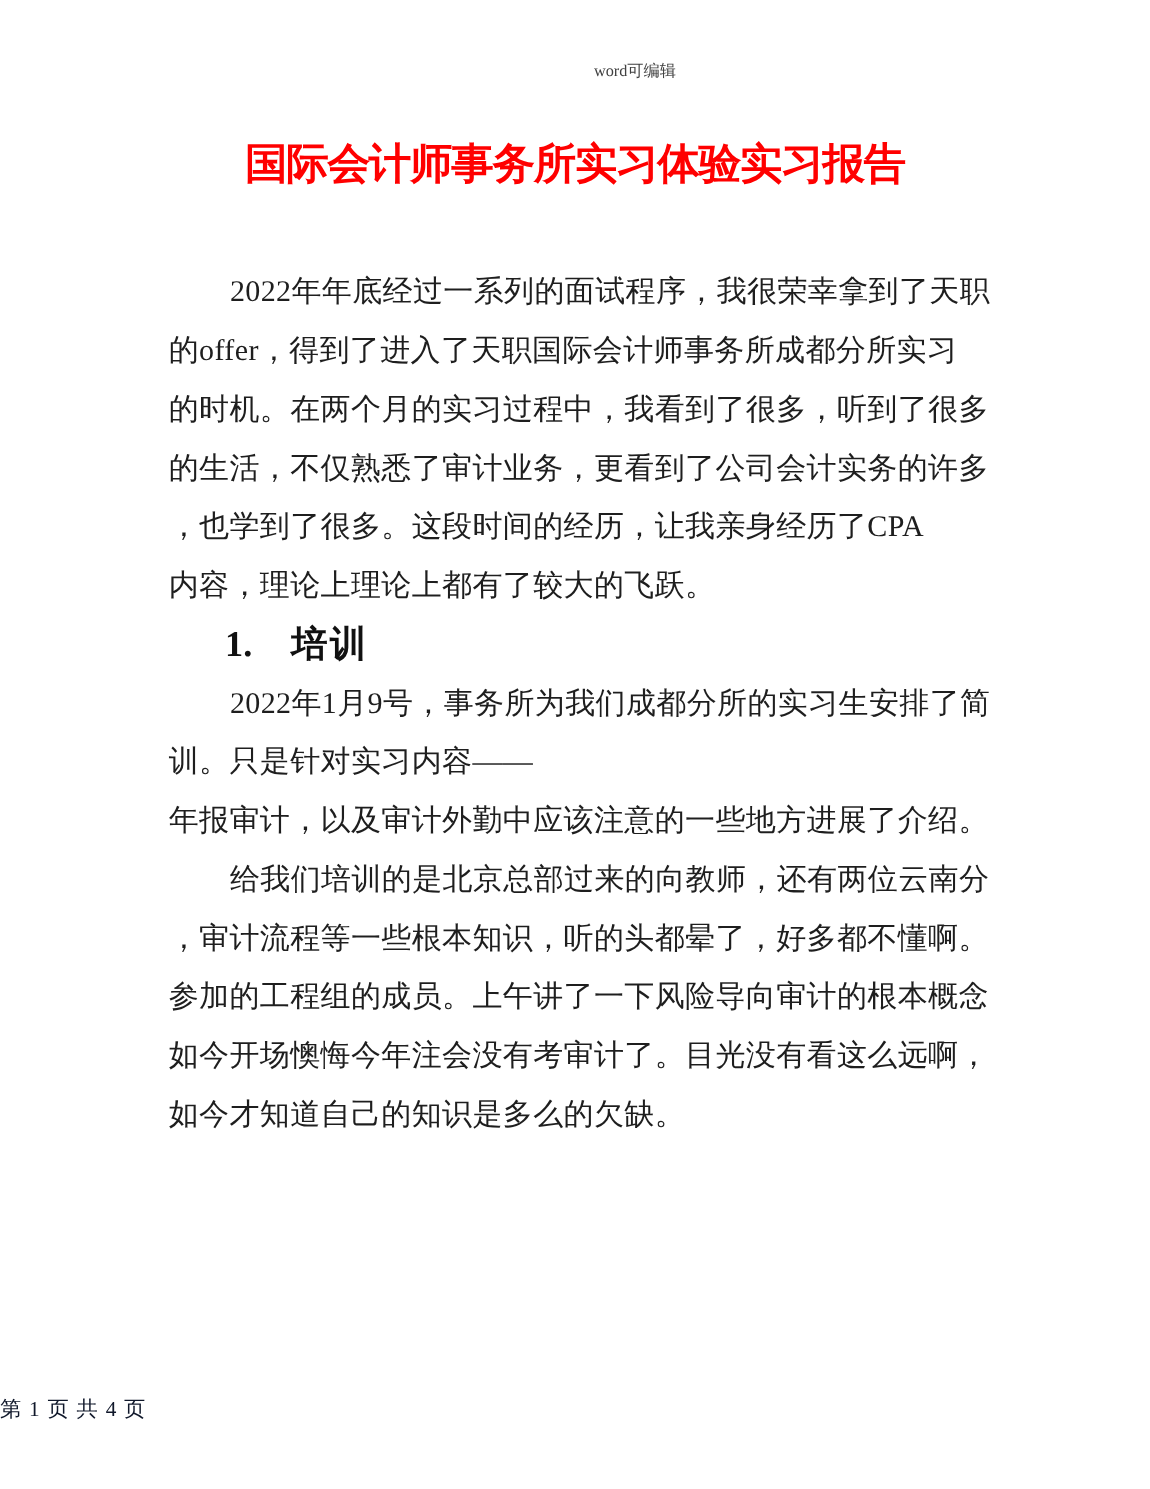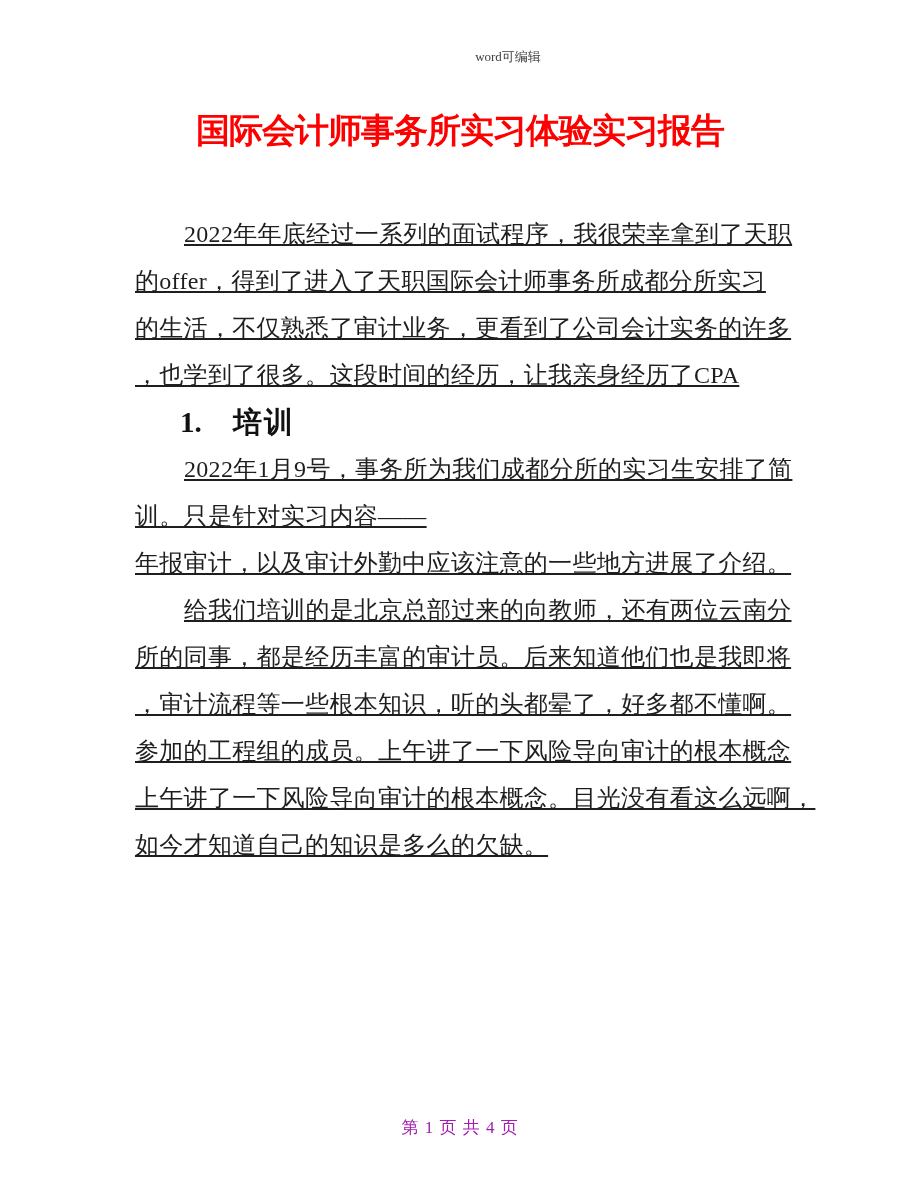--- a/index.html
+++ b/index.html
@@ -46,21 +46,20 @@
     width: 655px;
     font-size: 24px;
     color: #1e1e1e;
   }
   .line {
     margin: 0;
     height: 47px;
     line-height: 47px;
     letter-spacing: 0.3px;
     white-space: nowrap;
-    text-decoration: underline;
   }
   .line.indent {
     text-indent: 49px;
   }
   .heading {
     margin: 0;
     height: 47px;
     line-height: 47px;
     font-weight: bold;
     font-size: 29px;
@@ -73,52 +72,53 @@
   .heading .label {
     display: inline-block;
     margin-left: 24px;
     letter-spacing: 2px;
   }
   .footer {
     position: absolute;
     top: 1116px;
     left: 0;
     width: 100%;
-    text-align: center;
+    text-align: left;
     font-size: 17px;
     letter-spacing: 1px;
-    color: #a21caf;
+    color: #0f172a;
   }
 </style>
 </head>
 <body>
 
 <div class="page">
 
   <div class="watermark">word可编辑</div>
 
   <h1 class="doc-title">国际会计师事务所实习体验实习报告</h1>
 
   <div class="content">
     <p class="line indent">2022年年底经过一系列的面试程序，我很荣幸拿到了天职</p>
     <p class="line">的offer，得到了进入了天职国际会计师事务所成都分所实习</p>
+    <p class="line">的时机。在两个月的实习过程中，我看到了很多，听到了很多</p>
     <p class="line">的生活，不仅熟悉了审计业务，更看到了公司会计实务的许多</p>
     <p class="line">，也学到了很多。这段时间的经历，让我亲身经历了CPA</p>
+    <p class="line">内容，理论上理论上都有了较大的飞跃。</p>
 
     <p class="heading">
       <span class="num">1.</span>
       <span class="label">培训</span>
     </p>
 
     <p class="line indent">2022年1月9号，事务所为我们成都分所的实习生安排了简</p>
     <p class="line">训。只是针对实习内容——</p>
     <p class="line">年报审计，以及审计外勤中应该注意的一些地方进展了介绍。</p>
     <p class="line indent">给我们培训的是北京总部过来的向教师，还有两位云南分</p>
-    <p class="line">所的同事，都是经历丰富的审计员。后来知道他们也是我即将</p>
     <p class="line">，审计流程等一些根本知识，听的头都晕了，好多都不懂啊。</p>
     <p class="line">参加的工程组的成员。上午讲了一下风险导向审计的根本概念</p>
-    <p class="line">上午讲了一下风险导向审计的根本概念。目光没有看这么远啊，</p>
+    <p class="line">如今开场懊悔今年注会没有考审计了。目光没有看这么远啊，</p>
     <p class="line">如今才知道自己的知识是多么的欠缺。</p>
   </div>
 
   <div class="footer">第 1 页 共 4 页</div>
 
 </div>
 
 </body></html>

